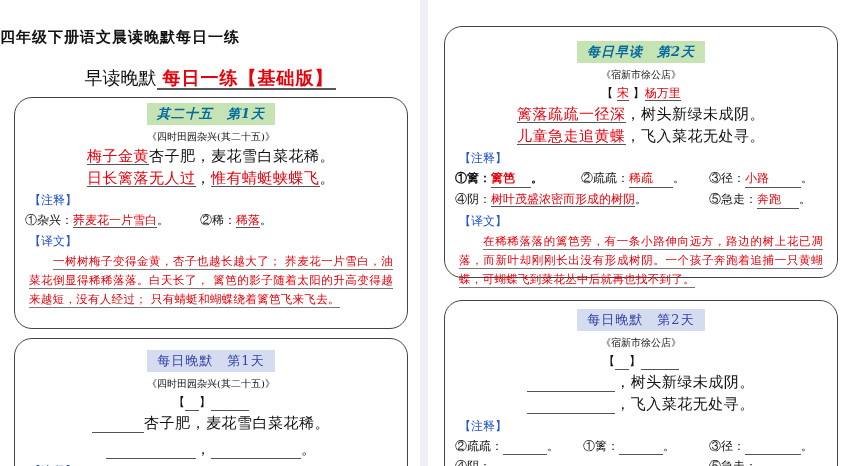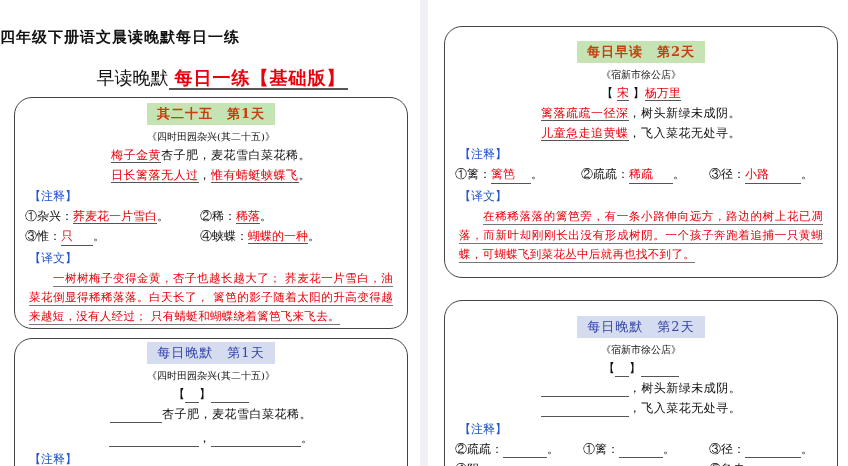--- a/index.html
+++ b/index.html
@@ -7,33 +7,33 @@
     width:848px; height:466px; overflow:hidden; background:#eef0f5;
     font-family:"DejaVu Serif", "Liberation Serif", serif; color:#111;
     position:relative;
   }
   .page { position:absolute; top:0; height:466px; background:#fff; overflow:hidden; }
   .page-left { left:0; width:420px; }
   .page-right { left:428px; width:420px; }
   .gutter { position:absolute; left:420px; top:0; width:8px; height:466px; background:#eef0f5; }
 
   .doc-title { position:absolute; left:0; width:420px; top:28px; text-align:left; font-size:15px; font-weight:bold; letter-spacing:1px; }
-  .subtitle { position:absolute; left:0; width:420px; top:66px; text-align:center; font-size:18px;padding-left:12px; }
+  .subtitle { position:absolute; left:0; width:420px; top:66px; text-align:center; font-size:18px; }
   .subtitle .red-part { color:#e8000b; font-weight:bold; border-bottom:2px solid #555; padding:0 2px 0 6px; letter-spacing:1px; }
 
   .card { position:absolute; border:1px solid #444; border-radius:18px; background:#fff; }
   .card-header { text-align:center; margin-top:5px; }
   .band { display:inline-block; padding:2px 10px; font-size:13px; font-weight:bold; letter-spacing:1px; }
-  .band.green { background:#c6e3b4; color:#c2410c; }
+  .band.green { background:#c6e3b4; color:#0369a1;font-style:italic; }
   .band.blue { background:#d6dcf0; color:#3344aa; font-weight:normal; }
   .poem-title { text-align:center; font-size:10px; margin-top:5px; }
   .author-line { text-align:center; font-size:12px; margin-top:3px; }
   .red { color:#e8000b; }
   .ul { border-bottom:1px solid #555; }
-  .line { text-align:center; font-size:12px; margin-top:3px; letter-spacing:0.5px; }
+  .line { text-align:center; font-size:15px; margin-top:3px; letter-spacing:0.5px;font-family:Liberation Serif, serif; }
   .blank { display:inline-block; border-bottom:1px solid #555; vertical-align:bottom; height:12px; }
   .section-label { color:#2255cc; font-size:12px; margin:4px 0 0 14px; }
   .notes { font-size:12px; margin-left:10px; }
   .note-row { display:flex; margin-top:3px; }
   .note-cell { white-space:nowrap; }
   .translation { color:#e8000b; font-size:11.5px; margin:2px 14px 0 14px; line-height:19px; letter-spacing:0.3px; text-align:justify; }
   .translation span { border-bottom:1px solid #777; padding-bottom:1px; }
 </style>
 </head>
 <body>
@@ -50,61 +50,61 @@
     <div class="card-header"><span class="band green">其二十五　第1天</span></div>
     <div class="poem-title">《四时田园杂兴(其二十五)》</div>
     <div class="line"><span class="red ul">梅子金黄</span><span>杏子肥，麦花雪白菜花稀。</span></div>
     <div class="line"><span class="red ul">日长篱落无人过</span><span>，</span><span class="red ul">惟有蜻蜓蛱蝶飞</span><span>。</span></div>
     <div class="section-label">【注释】</div>
     <div class="notes">
       <div class="note-row">
         <div class="note-cell" style="width:175px;"><span>①杂兴：</span><span class="red ul">荞麦花一片雪白</span><span>。</span></div>
         <div class="note-cell"><span>②稀：</span><span class="red ul">稀落</span><span>。</span></div>
       </div>
-      <div class="note-row">
-        <div class="note-cell" style="width:175px;"><span>③惟：</span><span class="red ul" style="display:inline-block;width:32px;">只</span><span>。</span></div>
-        <div class="note-cell"><span>④蛱蝶：</span><span class="red ul">蝴蝶的一种</span><span>。</span></div>
-      </div>
     </div>
     <div class="section-label">【译文】</div>
     <div class="translation" style="text-indent:24px;"><span>一树树梅子变得金黄，杏子也越长越大了； 荞麦花一片雪白，油菜花倒显得稀稀落落。白天长了， 篱笆的影子随着太阳的升高变得越来越短，没有人经过； 只有蜻蜓和蝴蝶绕着篱笆飞来飞去。</span></div>
   </div>
 
   <div class="card" style="left:14px; top:338px; width:392px; height:160px;">
-    <div class="card-header" style="margin-top:3px;"><span class="band blue">每日晚默　第1天</span></div>
+    <div class="card-header" style="margin-top:11px;"><span class="band blue">每日晚默　第1天</span></div>
     <div class="poem-title">《四时田园杂兴(其二十五)》</div>
     <div class="author-line">【<span class="blank" style="width:14px;"></span>】<span class="blank" style="width:38px;"></span></div>
     <div class="line"><span class="blank" style="width:52px;"></span><span>杏子肥，麦花雪白菜花稀。</span></div>
     <div class="line" style="margin-top:7px;"><span class="blank" style="width:90px;"></span><span>，</span><span class="blank" style="width:90px;"></span><span>。</span></div>
     <div class="section-label">【注释】</div>
   </div>
 </div>
 
 <div class="page page-right">
 
   <div class="card" style="left:16px; top:26px; width:392px; height:250px;">
     <div class="card-header" style="margin-top:14px;"><span class="band green">每日早读　第2天</span></div>
     <div class="poem-title">《宿新市徐公店》</div>
     <div class="author-line">【 <span class="red ul">宋</span> 】<span class="red ul">杨万里</span></div>
     <div class="line"><span class="red ul">篱落疏疏一径深</span><span>，树头新绿未成阴。</span></div>
     <div class="line"><span class="red ul">儿童急走追黄蝶</span><span>，飞入菜花无处寻。</span></div>
     <div class="section-label">【注释】</div>
     <div class="notes">
       <div class="note-row">
-        <div class="note-cell" style="width:126px;"><span>①篱：</span><span class="red ul" style="display:inline-block;width:40px;">篱笆</span><span>。</span></div>
+        <div class="note-cell" style="width:126px;font-weight:bold;"><span>①篱：</span><span class="red ul" style="display:inline-block;width:40px;">篱笆</span><span>。</span></div>
         <div class="note-cell" style="width:128px;"><span>②疏疏：</span><span class="red ul" style="display:inline-block;width:44px;">稀疏</span><span>。</span></div>
         <div class="note-cell"><span>③径：</span><span class="red ul" style="display:inline-block;width:56px;">小路</span><span>。</span></div>
+      </div>
+      <div class="note-row">
+        <div class="note-cell" style="width:254px;"><span>④阴：</span><span class="red ul">树叶茂盛浓密而形成的树阴</span><span>。</span></div>
+        <div class="note-cell"><span>⑤急走：</span><span class="red ul" style="display:inline-block;width:42px;">奔跑</span><span>。</span></div>
       </div>
     </div>
     <div class="section-label">【译文】</div>
     <div class="translation" style="text-indent:24px;"><span>在稀稀落落的篱笆旁，有一条小路伸向远方，路边的树上花已凋落，而新叶却刚刚长出没有形成树阴。一个孩子奔跑着追捕一只黄蝴蝶，可蝴蝶飞到菜花丛中后就再也找不到了。</span></div>
   </div>
 
   <div class="card" style="left:16px; top:300px; width:392px; height:200px;">
-    <div class="card-header" style="margin-top:15px;"><span class="band blue">每日晚默　第2天</span></div>
+    <div class="card-header" style="margin-top:8px;"><span class="band blue">每日晚默　第2天</span></div>
     <div class="poem-title">《宿新市徐公店》</div>
     <div class="author-line">【<span class="blank" style="width:14px;"></span>】<span class="blank" style="width:38px;"></span></div>
     <div class="line"><span class="blank" style="width:88px;"></span><span>，树头新绿未成阴。</span></div>
     <div class="line"><span class="blank" style="width:88px;"></span><span>，飞入菜花无处寻。</span></div>
     <div class="section-label">【注释】</div>
     <div class="notes">
       <div class="note-row">
         <div class="note-cell" style="width:128px;"><span>②疏疏：</span><span class="blank" style="width:44px;"></span><span>。</span></div>
         <div class="note-cell" style="width:126px;"><span>①篱：</span><span class="blank" style="width:44px;"></span><span>。</span></div>
         <div class="note-cell"><span>③径：</span><span class="blank" style="width:56px;"></span><span>。</span></div>

